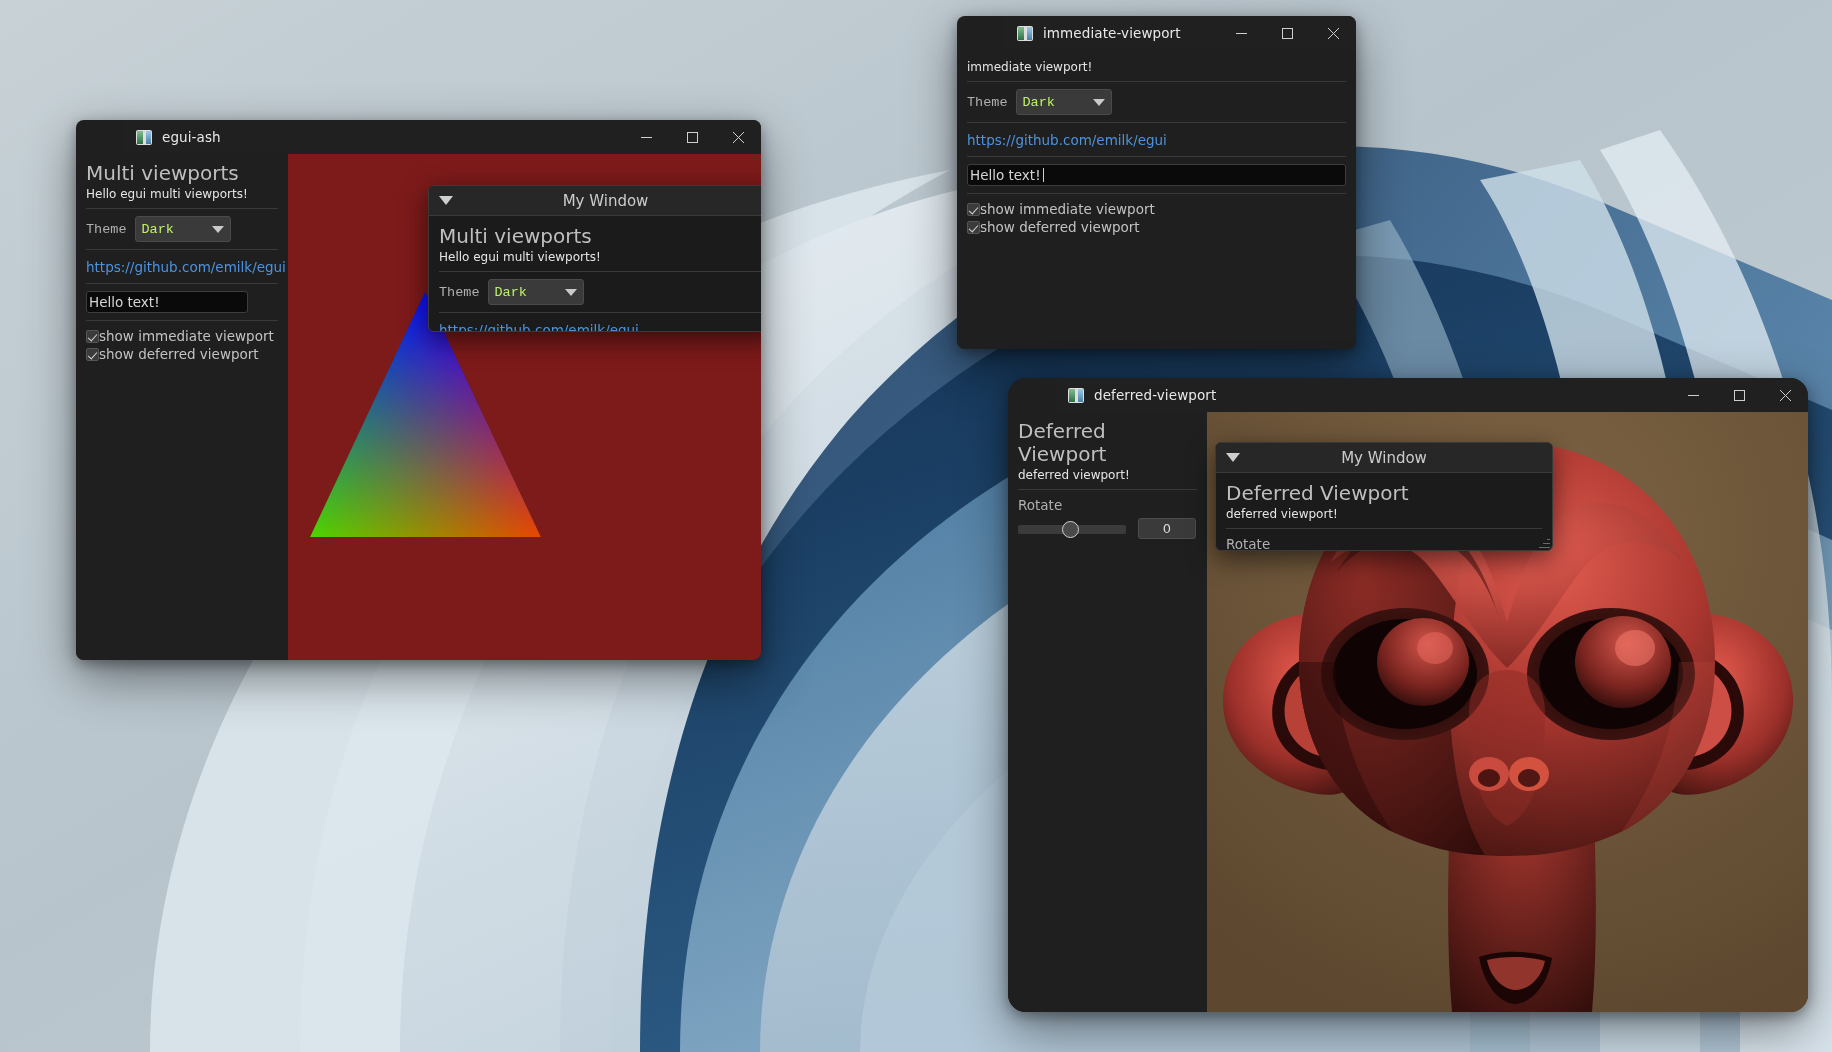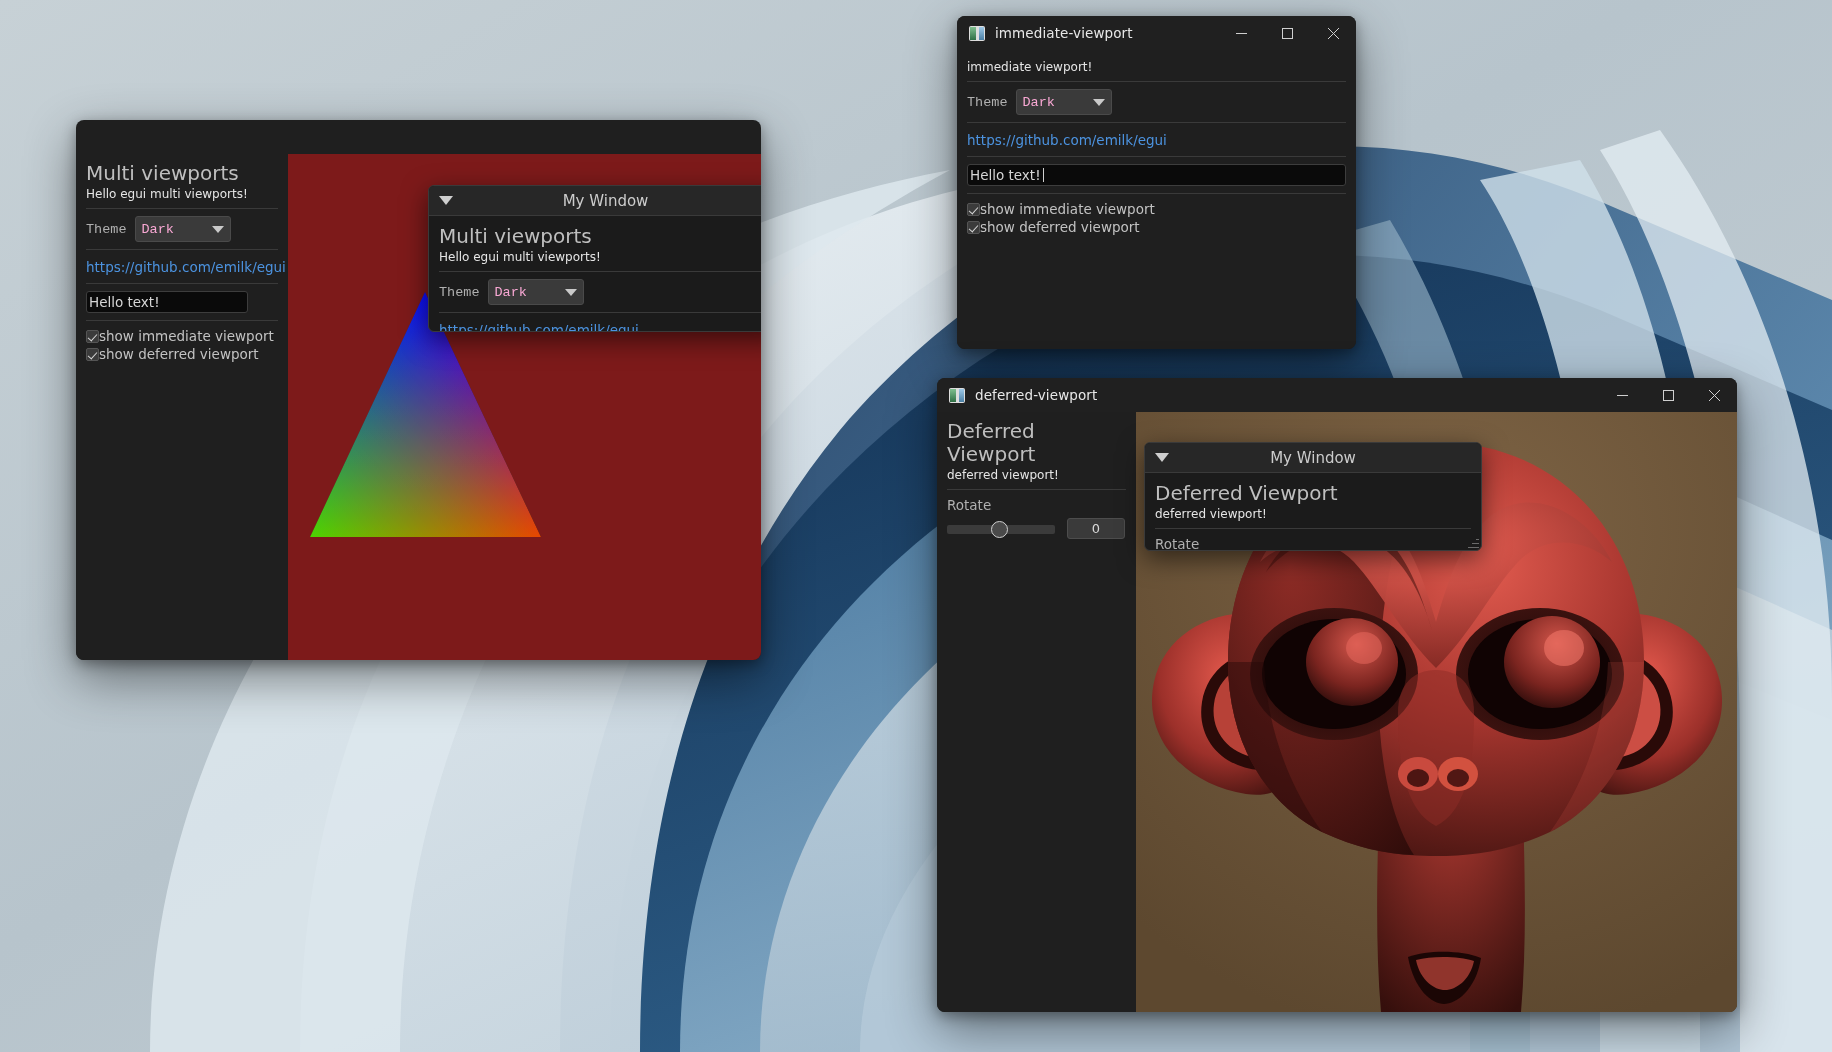--- a/index.html
+++ b/index.html
@@ -26,20 +26,21 @@
     background: #1f1f1f;
   }
   .titlebar {
     height: 34px;
     background: #202020;
     display: flex; align-items: center;
     color: #e6e6e6;
     font-size: 13.5px;
     position: relative;
     user-select: none;
+    margin-left: 48px;
   }
   .tb-icon {
     width: 16px; height: 15px;
     margin-left: 12px; margin-right: 10px;
     border-radius: 2px;
     background: #dedede;
     position: relative;
     display: inline-block;
     flex: 0 0 auto;
     overflow: hidden;
@@ -64,21 +65,21 @@
   
   .egui-panel { background: #1f1f1f; color:#c8c8c8; }
   .heading { font-size: 20px; color:#bfbfbf; font-weight: 400; line-height: 1.15; }
   .sub { font-size: 12px; color:#e5e5e5; margin-top:2px; }
   .sep { height:1px; background:#3a3a3a; margin: 7px 0; }
   .row { display:flex; align-items:center; gap:8px;font-family:Liberation Mono, monospace; }
   .lbl { font-size:13.5px; color:#b0b0b0; }
   .combo {
     background:#3a3a3a; border:1px solid #4a4a4a; border-radius:3px;
     height:22px; min-width:96px; display:flex; align-items:center;
-    padding: 12px 6px; color:#f9a8d4; font-size:13.5px; justify-content:space-between;
+    padding: 12px 6px; color:#bef264; font-size:13.5px; justify-content:space-between;
   }
   .combo .caret { width:0;height:0;border-left:6px solid transparent;border-right:6px solid transparent;border-top:7px solid #c9c9c9; margin-left:10px;}
   .link { color:#4c93e0; font-size:13.5px; text-decoration: none; }
   .textedit {
     background:#0a0a0a; border:1px solid #3d3d3d; border-radius:3px;
     height:22px; display:flex; align-items:center; padding:0 2px;
     color:#d6d6d6; font-size:13.5px; position:relative;
   }
   .caretbar{ width:1.5px; height:14px; background:#d0d0d0; margin-left:2px;}
   .cb-row { display:flex; align-items:center; gap:0; margin:2px 0; }
@@ -186,20 +187,41 @@
     <path d="M1480,180 C1560,300 1600,520 1600,720 L1600,1052 L1700,1052 L1700,700
              C1700,480 1660,290 1580,160 Z" fill="#cfe0ea" opacity="0.8"></path>
     <path d="M1600,150 C1690,290 1740,520 1740,740 L1740,1052 L1832,1052 L1832,700
              C1832,470 1760,270 1660,130 Z" fill="#e4eef3" opacity="0.75"></path>
     <path d="M1320,240 C1420,380 1470,600 1470,820 L1470,1052 L1530,1052 L1530,800
              C1530,580 1480,370 1390,220 Z" fill="#9fbacd" opacity="0.6"></path>
   </svg>
 
   <div class="win" style="left:76px; top:120px; width:685px; height:540px;">
 
+    <div class="titlebar">
+      <span class="tb-icon"></span>
+      <span class="tb-title">egui-ash</span>
+      <div class="tb-controls">
+        <div class="tb-btn">
+          <svg width="11" height="11" viewBox="0 0 11 11">
+              <path d="M0,5.5 H11" stroke="currentColor" stroke-width="1"></path>
+            </svg>
+        </div>
+        <div class="tb-btn">
+          <svg width="11" height="11" viewBox="0 0 11 11">
+              <rect x="0.5" y="0.5" width="10" height="10" fill="none" stroke="currentColor" stroke-width="1"></rect>
+            </svg>
+        </div>
+        <div class="tb-btn close">
+          <svg width="11" height="11" viewBox="0 0 11 11">
+              <path d="M0,0 L11,11 M11,0 L0,11" stroke="currentColor" stroke-width="1"></path>
+            </svg>
+        </div>
+      </div>
+    </div>
 
     <div style="position:absolute; left:0; top:34px; right:0; bottom:0;">
 
       <div class="egui-panel" style="position:absolute;left:0;top:0;width:212px;bottom:0;padding:8px 10px;">
         <div class="heading">Multi viewports</div>
         <div class="sub">Hello egui multi viewports!</div>
         <div class="sep"></div>
         <div class="row">
           <span class="lbl">Theme</span>
           <div class="combo">
@@ -319,21 +341,21 @@
         <span class="cbox"></span>
         <span class="cb-lbl">show immediate viewport</span>
       </div>
       <div class="cb-row">
         <span class="cbox"></span>
         <span class="cb-lbl">show deferred viewport</span>
       </div>
     </div>
   </div>
 
-  <div class="win" style="left:937px; top:378px; width:800px; height:634px;">
+  <div class="win" style="left:1008px; top:378px; width:800px; height:634px;border-radius:18px;">
     <div class="titlebar">
       <span class="tb-icon"></span>
       <span class="tb-title">deferred-viewport</span>
       <div class="tb-controls">
         <div class="tb-btn">
           <svg width="11" height="11" viewBox="0 0 11 11">
               <path d="M0,5.5 H11" stroke="currentColor" stroke-width="1"></path>
             </svg>
         </div>
         <div class="tb-btn">

